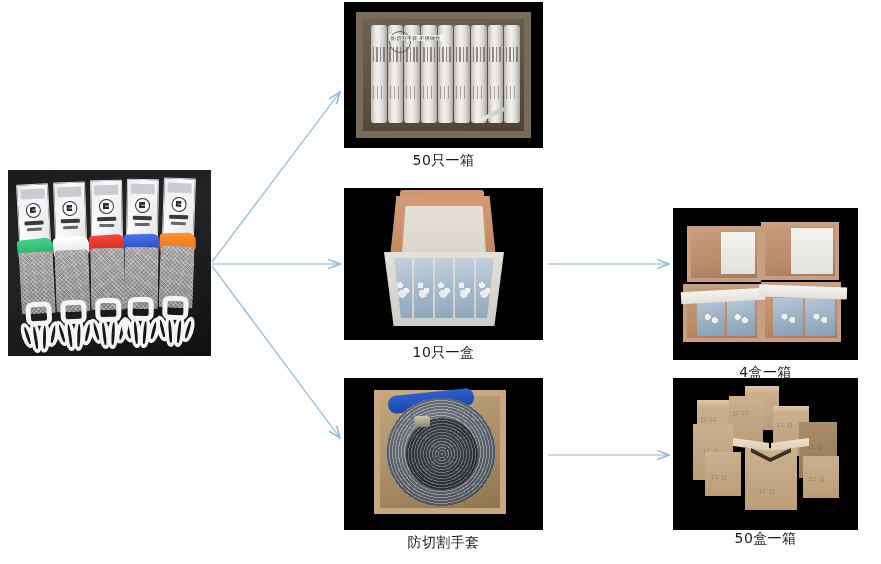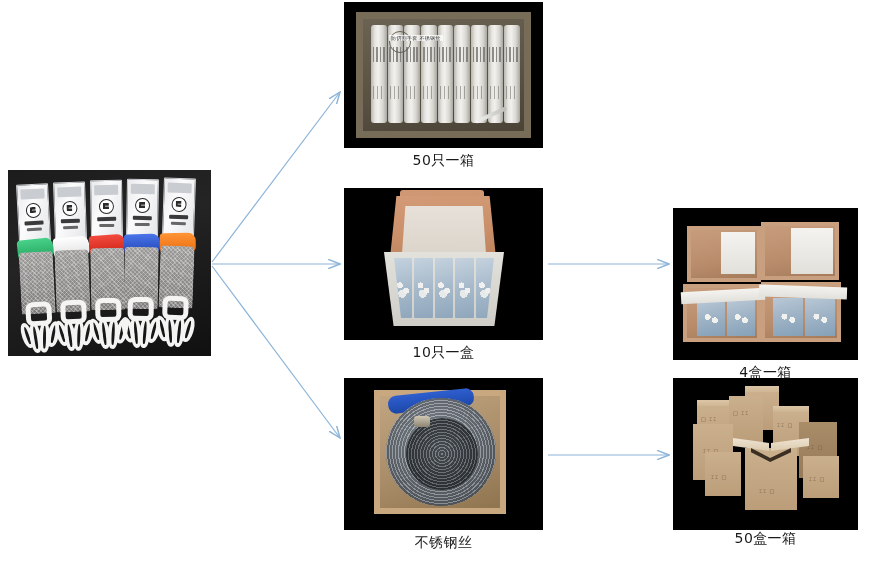--- a/index.html
+++ b/index.html
@@ -543,21 +543,21 @@
 <div class="node" id="node-box-1">
   <div class="photo">
     <div class="c1-scene">
       <div class="c1-box"></div>
       <div class="c1-strap"></div>
       <div class="c1-mail-outer"></div>
       <div class="c1-mail-inner"></div>
       <div class="c1-buckle"></div>
     </div>
   </div>
-  <div class="caption">不锈钢丝</div>
+  <div class="caption">防切割手套</div>
 </div>
 
 <div class="node" id="node-carton-4">
   <div class="photo">
     <div class="c4-scene">
       <div class="c4-carton" style="left:14px; top:18px; width:74px; height:56px;"></div>
       <div class="c4-white" style="left:48px; top:24px; width:34px; height:42px;"></div>
       <div class="c4-carton" style="left:88px; top:14px; width:78px; height:58px;"></div>
       <div class="c4-white" style="left:118px; top:20px; width:42px; height:46px;"></div>
 

